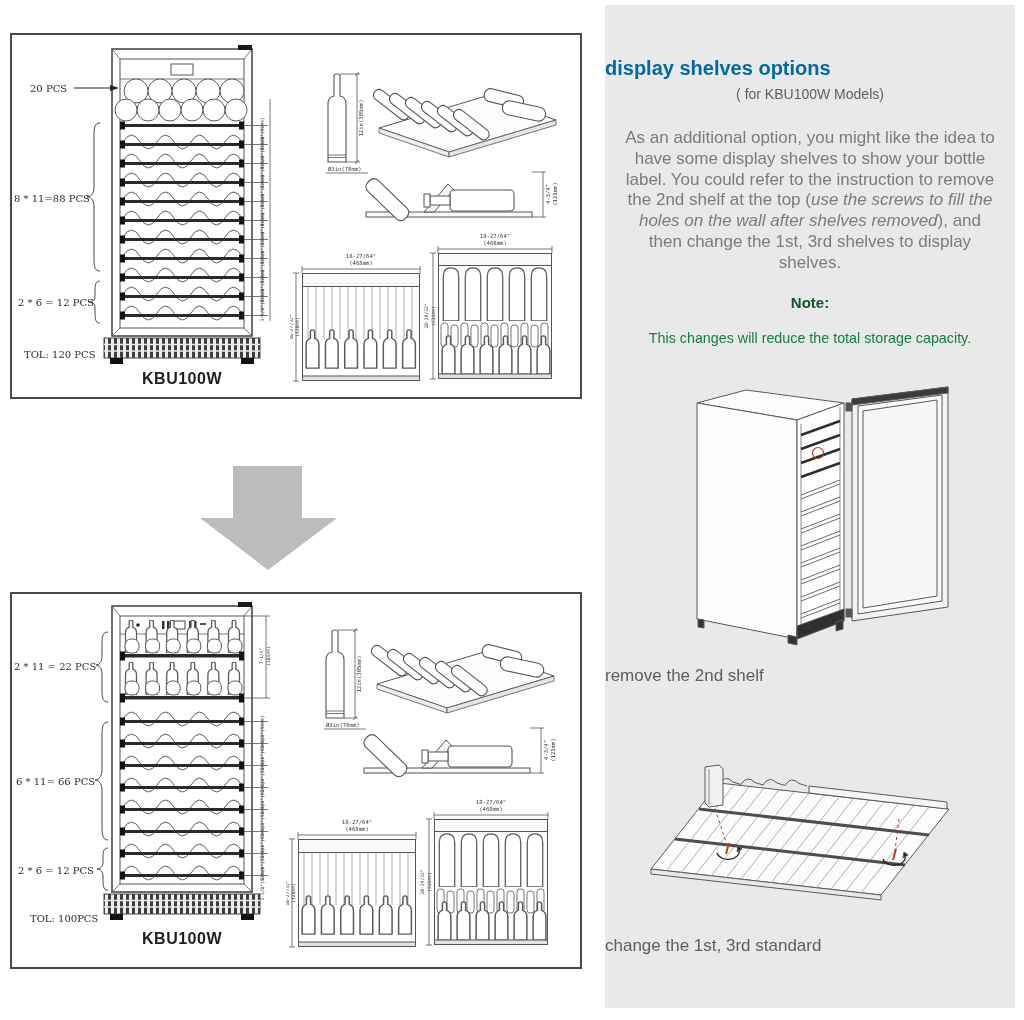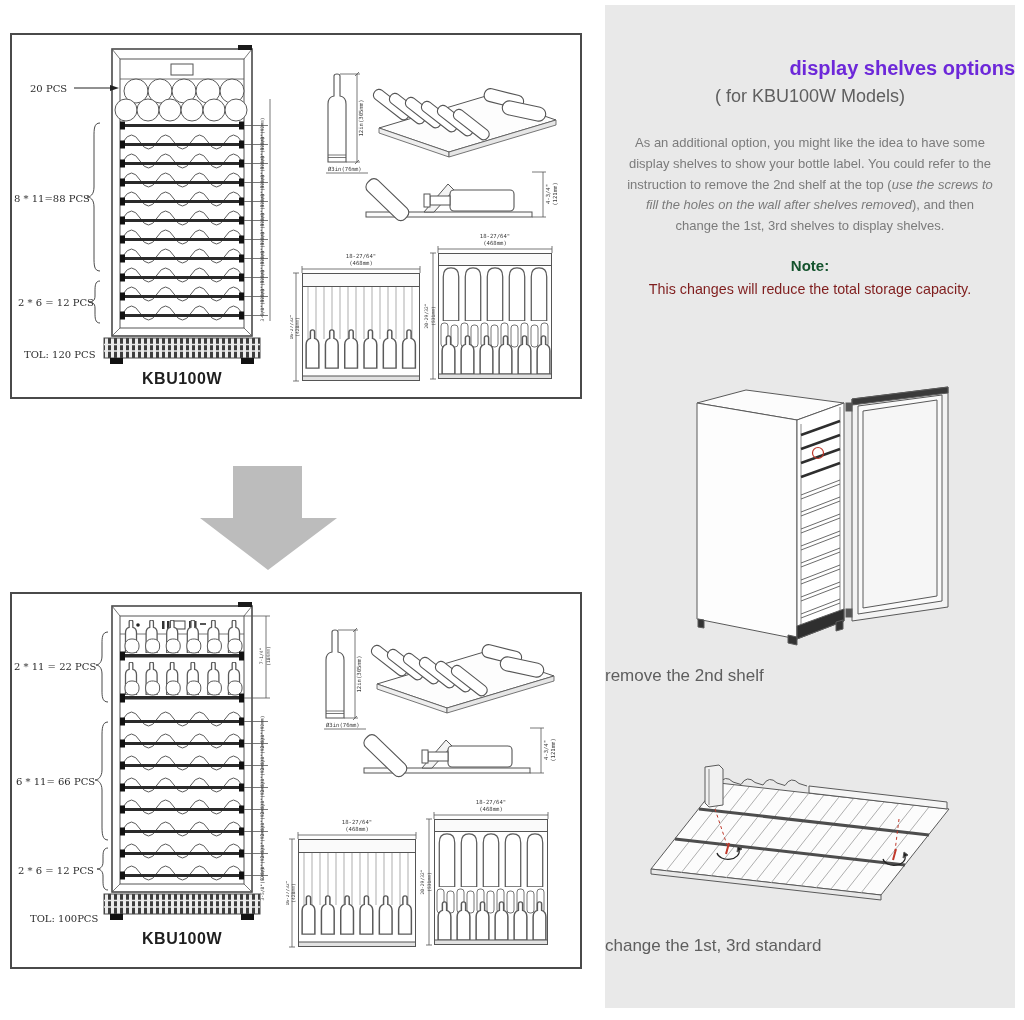--- a/index.html
+++ b/index.html
@@ -11,26 +11,26 @@
   svg text{user-select:none;}
   .ltxt{font-family:"DejaVu Serif",serif;font-size:10px;fill:#2b2b2b;}
   .dtxt{font-family:"DejaVu Sans Mono",monospace;font-size:4.6px;fill:#3a3a3a;}
   .dtxt6{font-family:"DejaVu Sans Mono",monospace;font-size:5.6px;fill:#3a3a3a;}
   .model{font-family:"Liberation Sans",sans-serif;font-weight:bold;font-size:16px;
          fill:#1e1e1e;letter-spacing:.5px;}
   .thin{stroke:#555;stroke-width:.8;fill:none;}
   .ink{stroke:#4a4a4a;fill:none;}
   
   .panel{left:605px;top:5px;width:410px;height:1003px;background:#e9e9e9;}
-  .panel .title{margin-top:52px;text-align:right;font-size:20px;font-weight:bold;color:#6d28d9;}
-  .panel .subtitle{margin-top:6px;text-align:center;font-size:18px;color:#5f5f5f;}
-  .panel .para{margin:26px auto 0;width:372px;text-align:center;font-size:13px;
+  .panel .title{margin-top:52px;text-align:left;font-size:20px;font-weight:bold;color:#0369a1;}
+  .panel .subtitle{margin-top:6px;text-align:center;font-size:14px;color:#5f5f5f;}
+  .panel .para{margin:26px auto 0;width:372px;text-align:center;font-size:17px;
                line-height:20.8px;color:#7b7b7b;}
   .panel .note-label{margin-top:20px;text-align:center;font-size:15px;font-weight:bold;color:#14532d;}
-  .panel .note-text{margin-top:7px;text-align:center;font-size:14.3px;color:#7f1d1d;}
+  .panel .note-text{margin-top:19px;text-align:center;font-size:14.3px;color:#15803d;}
   .caption{position:absolute;left:0;width:410px;text-align:left;font-size:17px;color:#5e5e5e;}
   .cap2{line-height:25px;}
 </style>
 </head>
 <body>
 
 <svg width="0" height="0" class="abs" aria-hidden="true">
   <defs>
     <path id="scallop" d="M1,15.5 q8.5,-14 17,0 t17,0 t17,0 t17,0 t17,0 t17,0 t17,0" stroke="#5a5a5a" stroke-width="1" fill="none"></path>
     <symbol id="sbottle" viewBox="0 0 16 36">

